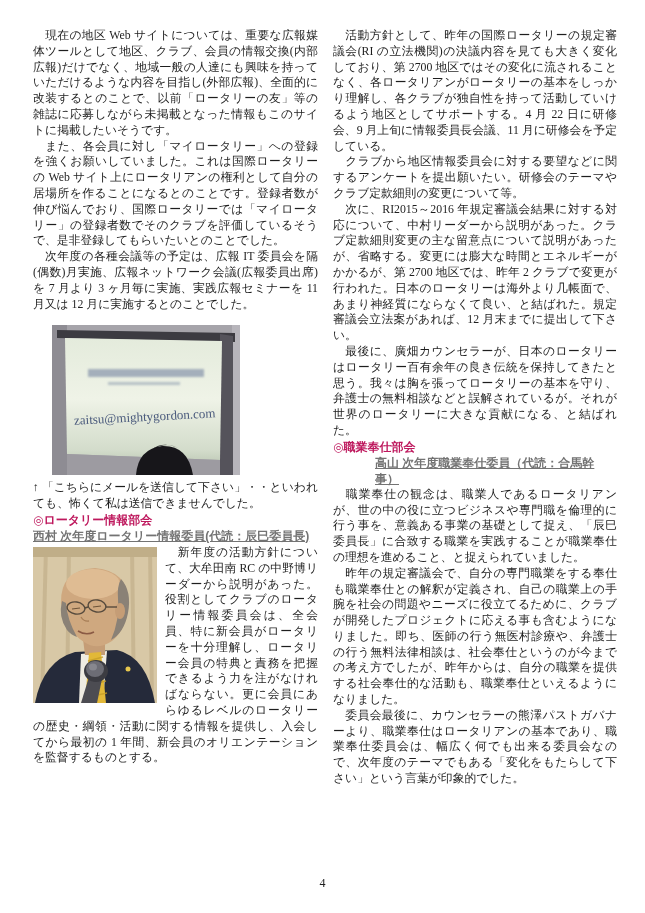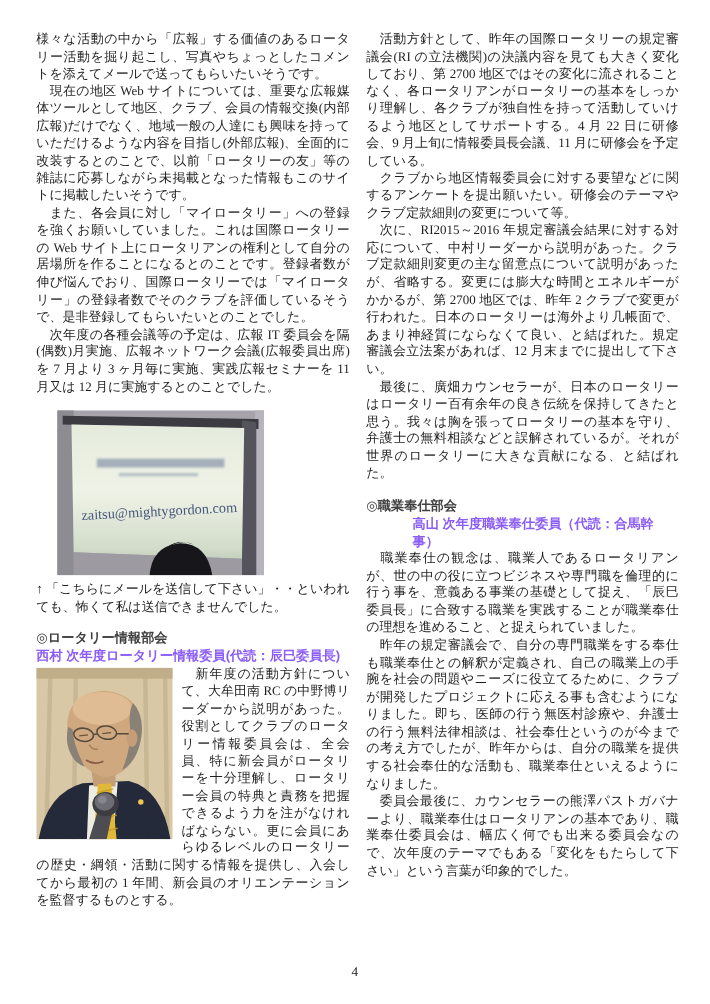--- a/index.html
+++ b/index.html
@@ -23,28 +23,28 @@
   p.body, .section-body, .caption {
     font-size:11.8px;
     line-height:15.8px;
     text-align:justify;
     text-justify:inter-ideograph;
   }
   .heading {
     font-family:"Liberation Sans","DejaVu Sans",sans-serif;
     font-size:12px; font-weight:bold;
     line-height:16px;
-    margin-top:13px;
-    color:#404040;
+    color:#be185d;
   }
   .subheading {
     font-family:"Liberation Sans","DejaVu Sans",sans-serif;
     font-size:12px; font-weight:bold;
     line-height:16px;
-    color:#8b5cf6;
+    color:#737373;
+    text-decoration:underline;
   }
   .subheading.indented { padding-left:42px; }
 
   .photo1-wrap {
     width:188px; height:150px;
     margin:13px 0 5px 19px;
     display:block; line-height:0;
   }
   .caption { margin-top:3px; }
 
@@ -65,21 +65,20 @@
     color:#1e1e1e;
   }
 </style>
 </head>
 <body>
 
 <div class="page">
   <div class="columns">
 
     <div class="column left">
-      <p class="body">様々な活動の中から「広報」する価値のあるロータリー活動を掘り起こし、写真やちょっとしたコメントを添えてメールで送ってもらいたいそうです。</p>
       <p class="body">　現在の地区 Web サイトについては、重要な広報媒体ツールとして地区、クラブ、会員の情報交換(内部広報)だけでなく、地域一般の人達にも興味を持っていただけるような内容を目指し(外部広報)、全面的に改装するとのことで、以前「ロータリーの友」等の雑誌に応募しながら未掲載となった情報もこのサイトに掲載したいそうです。</p>
       <p class="body">　また、各会員に対し「マイロータリー」への登録を強くお願いしていました。これは国際ロータリーの Web サイト上にロータリアンの権利として自分の居場所を作ることになるとのことです。登録者数が伸び悩んでおり、国際ロータリーでは「マイロータリー」の登録者数でそのクラブを評価しているそうで、是非登録してもらいたいとのことでした。</p>
       <p class="body">　次年度の各種会議等の予定は、広報 IT 委員会を隔(偶数)月実施、広報ネットワーク会議(広報委員出席)を 7 月より 3 ヶ月毎に実施、実践広報セミナーを 11 月又は 12 月に実施するとのことでした。</p>
 
       <div class="photo1-wrap">
         <svg width="188" height="150" viewBox="0 0 188 150" xmlns="http://www.w3.org/2000/svg">
           <defs>
             <linearGradient id="scr" x1="0" y1="0" x2="0" y2="1">
               <stop offset="0" stop-color="#e4ebdc"></stop>
               <stop offset="0.5" stop-color="#eff3e7"></stop>

